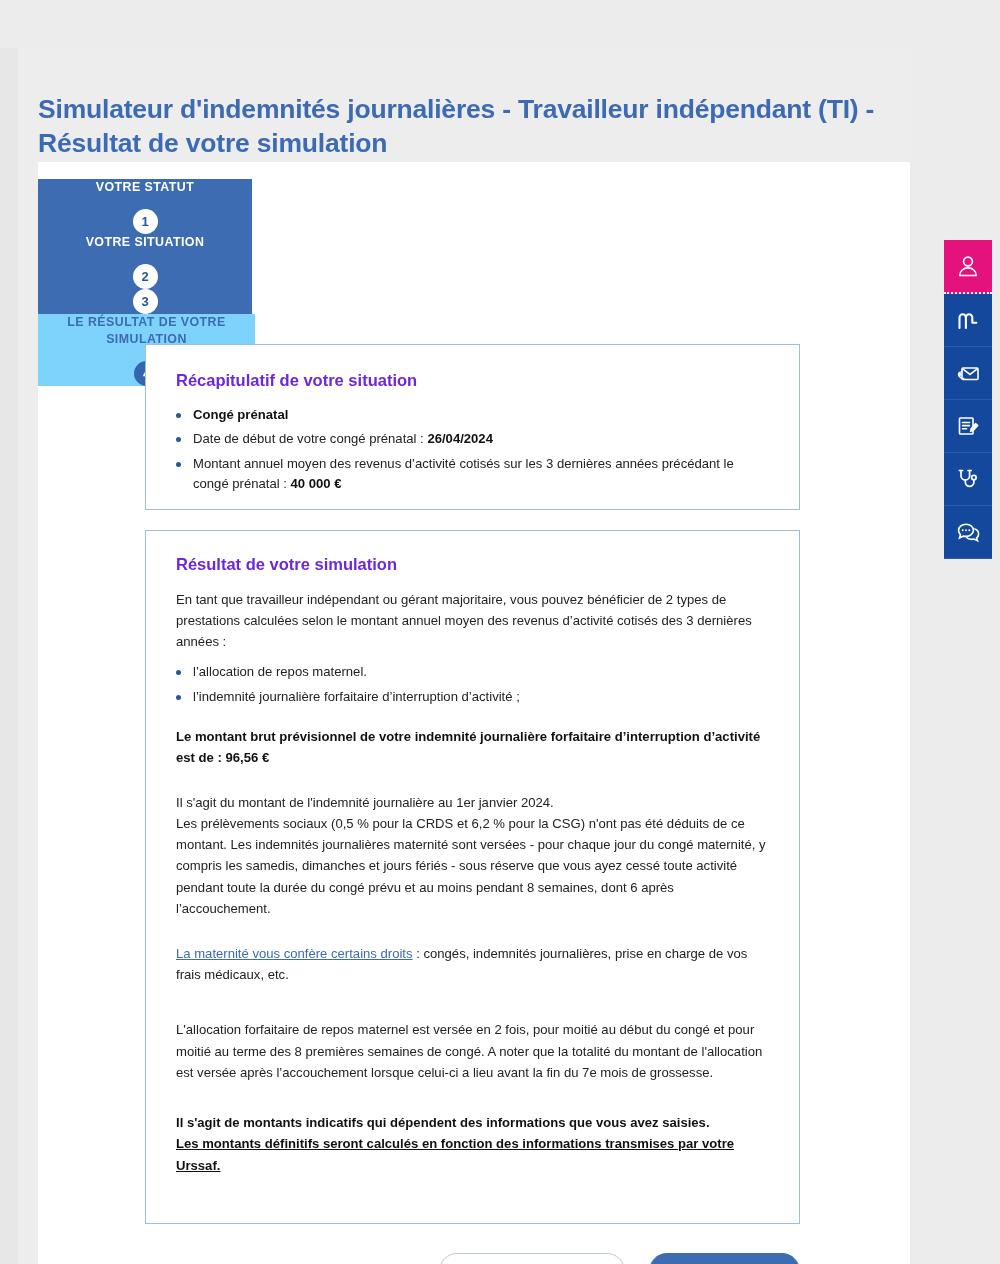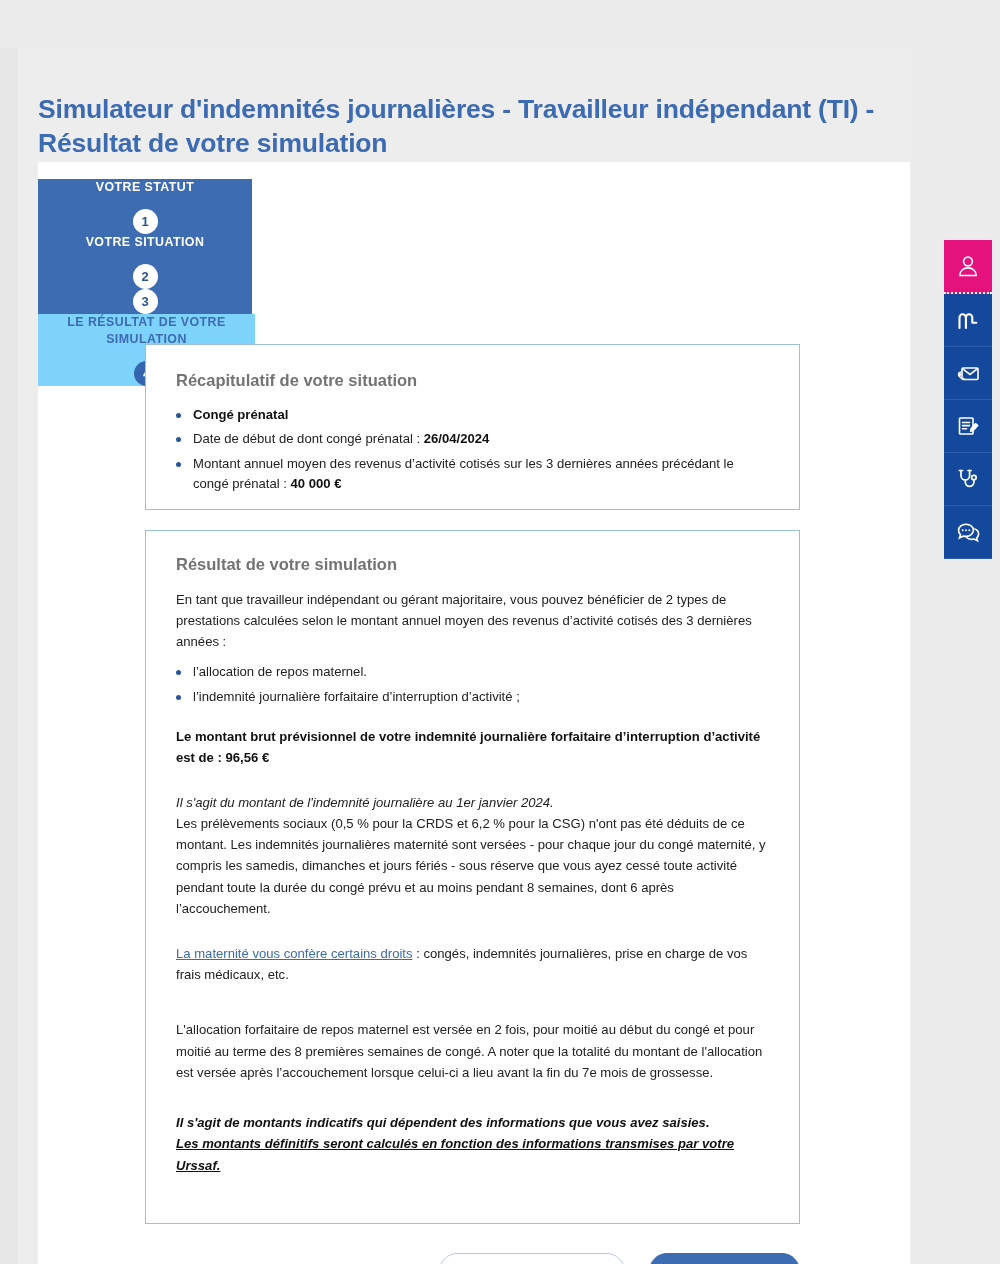--- a/index.html
+++ b/index.html
@@ -119,21 +119,21 @@
   }
   #card-recap { top: 296px; height: 166px; }
   #card-result { top: 482px; height: 694px; }
 
   .card-inner { padding: 26px 30px 10px 30px; }
   #card-result .card-inner { padding: 24px 30px 10px 30px; }
 
   .card-heading {
     font-size: 16.5px;
     font-weight: bold;
-    color: #737373;
+    color: #6d28d9;
     margin: 0 0 14px 0;
     line-height: 1.2;
   }
 
   ul.bullets {
     list-style: none;
     margin: 0;
     padding: 0;
   }
   ul.bullets li {
@@ -159,21 +159,21 @@
     color: #222222;
     line-height: 1.62;
     margin: 0 0 14px 0;
   }
   .para.tight { margin-bottom: 10px; }
   .para.bold {
     font-weight: bold;
     color: #111111;
     line-height: 1.55;
   }
-  .para.nogap { margin-bottom: 0; font-style: italic; }
+  .para.nogap { margin-bottom: 0; }
   .spacer-10 { height: 10px; }
   .spacer-16 { height: 16px; }
 
   a.inline-link {
     color: #3c6ab3;
     text-decoration: underline;
   }
   .u-bold {
     font-weight: bold;
     color: #111111;
@@ -278,21 +278,21 @@
       <div class="step-label">LE RÉSULTAT DE VOTRE SIMULATION</div>
       <div class="step-num">4</div>
     </div>
   </div>
 
   <section class="card" id="card-recap">
     <div class="card-inner">
       <h2 class="card-heading">Récapitulatif de votre situation</h2>
       <ul class="bullets">
         <li><b>Congé prénatal</b></li>
-        <li><span>Date de début de dont congé prénatal : </span><b>26/04/2024</b></li>
+        <li><span>Date de début de votre congé prénatal : </span><b>26/04/2024</b></li>
         <li><span>Montant annuel moyen des revenus d’activité cotisés sur les 3 dernières années précédant le congé prénatal : </span><b>40 000 €</b></li>
       </ul>
     </div>
   </section>
 
   <section class="card" id="card-result">
     <div class="card-inner">
       <h2 class="card-heading">Résultat de votre simulation</h2>
 
       <p class="para tight">En tant que travailleur indépendant ou gérant majoritaire, vous pouvez bénéficier de 2 types de prestations calculées selon le montant annuel moyen des revenus d’activité cotisés des 3 dernières années :</p>

